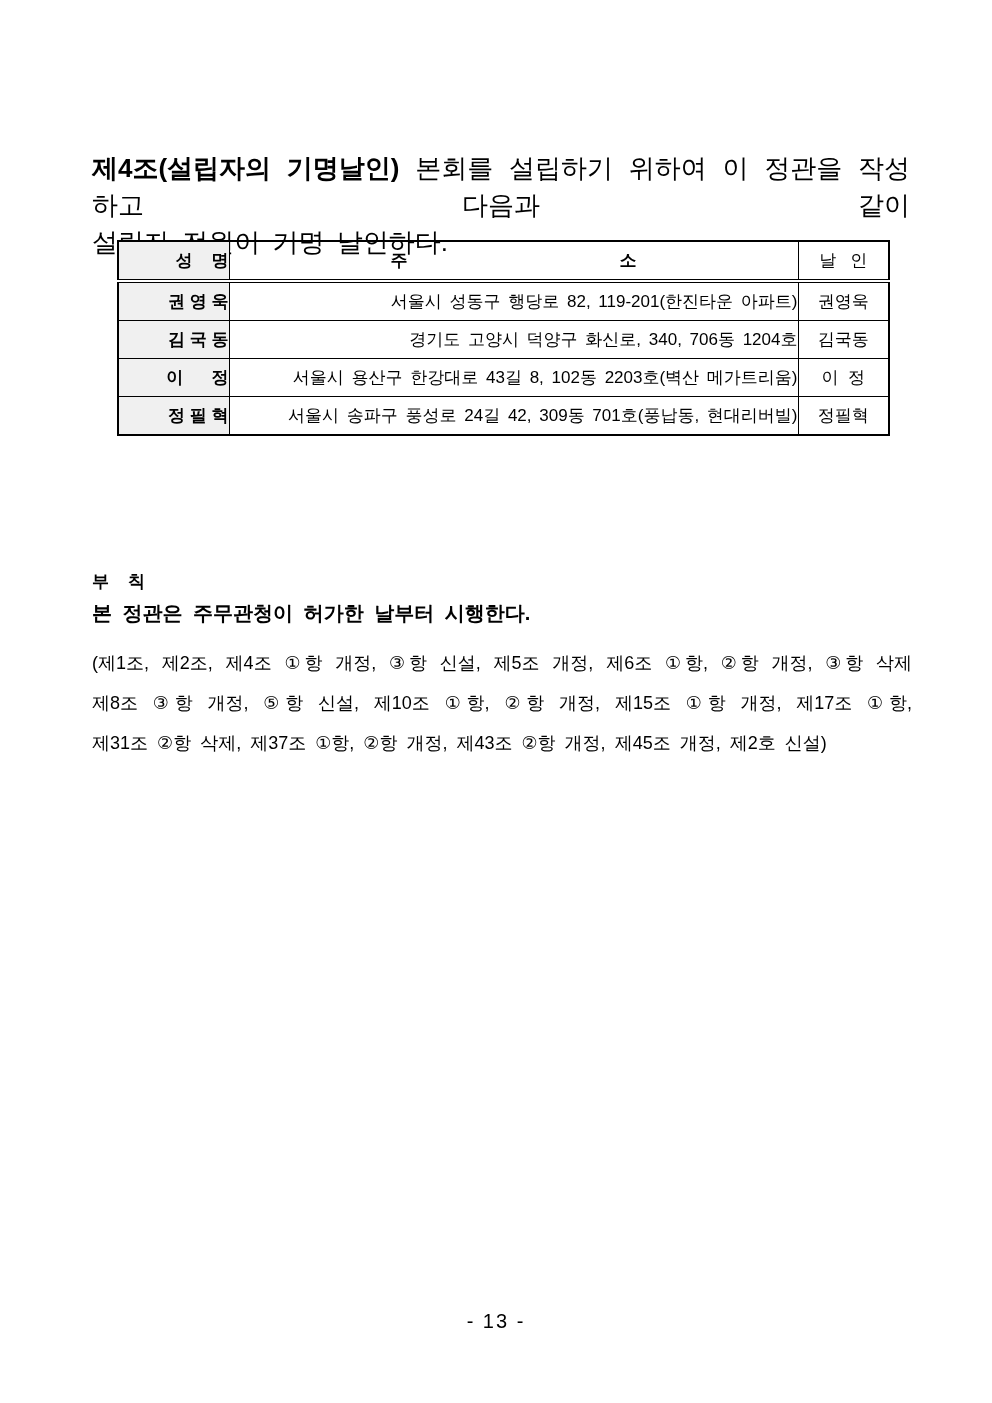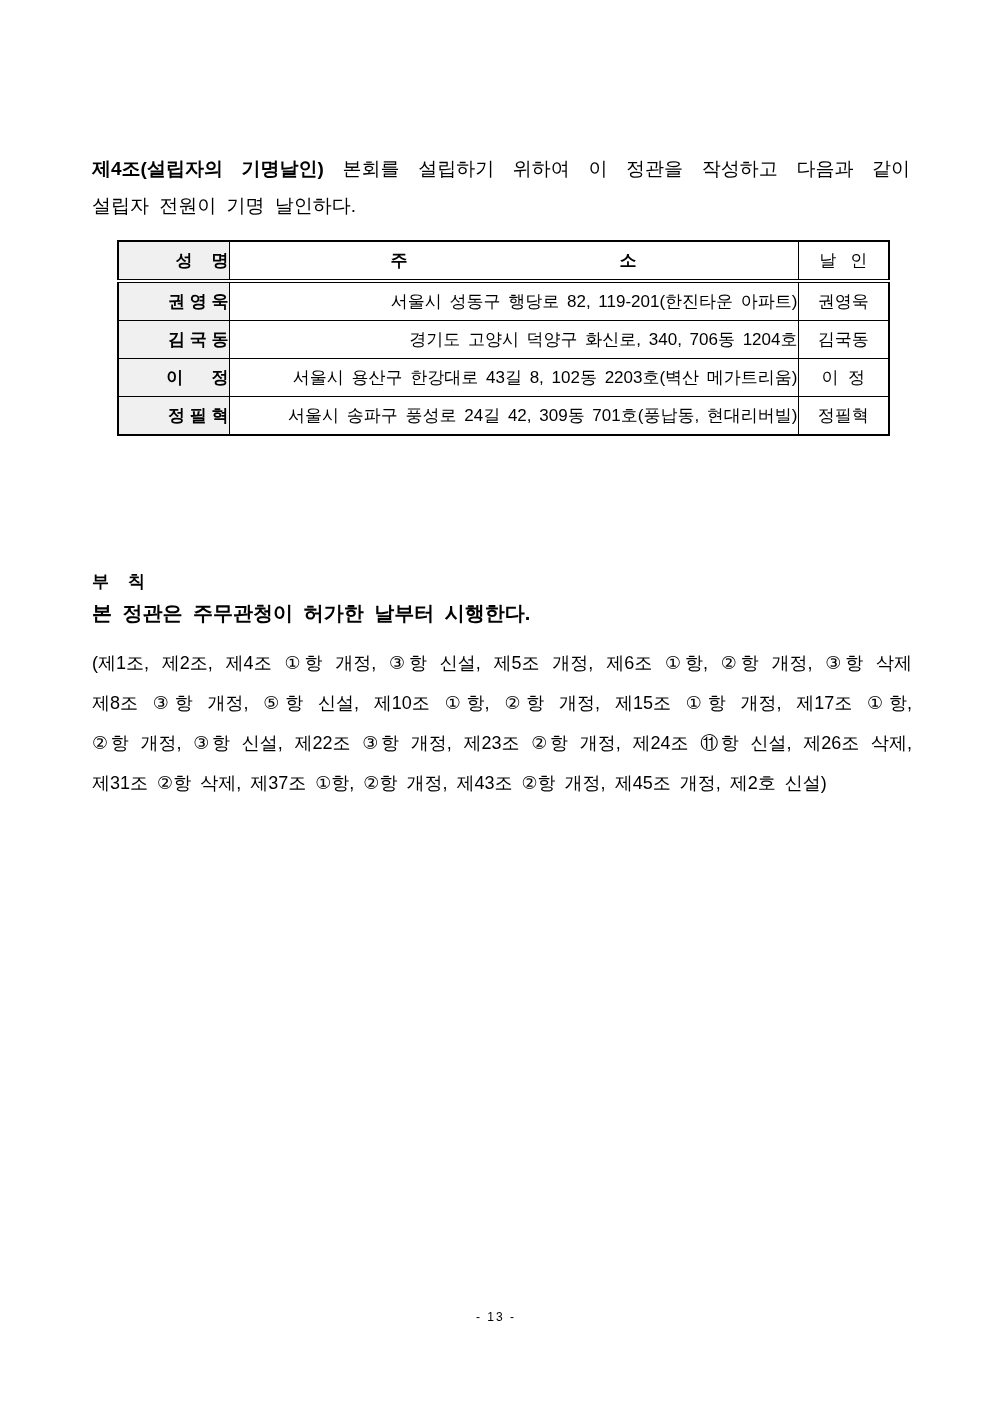--- a/index.html
+++ b/index.html
@@ -9,21 +9,21 @@
     color: #000000;
     font-family: "Liberation Sans", "DejaVu Sans", sans-serif;
     position: relative;
     overflow: hidden;
   }
   .pre { white-space: pre; }
 
   
   .article4 {
     position: absolute; left: 92px; top: 150px; width: 818px;
-    font-size: 19px; line-height: 37px; word-spacing: 5px;
+    font-size: 26px; line-height: 37px; word-spacing: 5px;
   }
   .line { display: block; }
   .line-justify { text-align: justify; text-align-last: justify; }
   .article4 .lead { font-weight: bold; }
 
   
   .founders {
     position: absolute; left: 117px; top: 240px;
     width: 771px; border-collapse: collapse; table-layout: fixed;
     border: 2px solid #000; font-size: 17px;
@@ -53,21 +53,21 @@
   .amendments {
     position: absolute; left: 92px; top: 643px; width: 820px;
     font-size: 18px; line-height: 40px; word-spacing: 4px;
   }
   .amend-line { display: block; }
   .amend-line.jl { text-align: justify; text-align-last: justify; }
 
   
   .page-number {
     position: absolute; left: 0; top: 1310px; width: 100%;
-    text-align: center; font-size: 12px; letter-spacing: 2px;
+    text-align: center; font-size: 20px; letter-spacing: 2px;
   }
 </style>
 </head>
 <body>
 
 <div>
 
   <div class="article4">
     <span class="line line-justify"><b class="lead">제4조(설립자의 기명날인)</b> <span>본회를 설립하기 위하여 이 정관을 작성하고 다음과 같이</span></span>
     <span class="line">설립자 전원이 기명 날인하다.</span>
@@ -115,19 +115,18 @@
     </tbody>
   </table>
 
   <div class="buchik">부    칙</div>
 
   <div class="enactment">본 정관은 주무관청이 허가한 날부터  시행한다.</div>
 
   <div class="amendments">
     <span class="amend-line jl">(제1조, 제2조, 제4조 ①항 개정, ③항 신설, 제5조 개정, 제6조 ①항, ②항 개정, ③항 삭제</span>
     <span class="amend-line jl">제8조 ③항 개정, ⑤항 신설, 제10조 ①항, ②항 개정, 제15조 ①항 개정, 제17조 ①항,</span>
-    <span class="amend-line jl">②항 개정, ③항 신설, 제22조 ③항 개정, 제23조 ②항 개정, 제24조 ⑪항 신설, 제26조 삭제,</span>
     <span class="amend-line">제31조 ②항 삭제, 제37조 ①항, ②항 개정, 제43조 ②항 개정, 제45조 개정, 제2호 신설)</span>
   </div>
 
   <div class="page-number">- 13 -</div>
 
 </div>
 
 </body></html>

